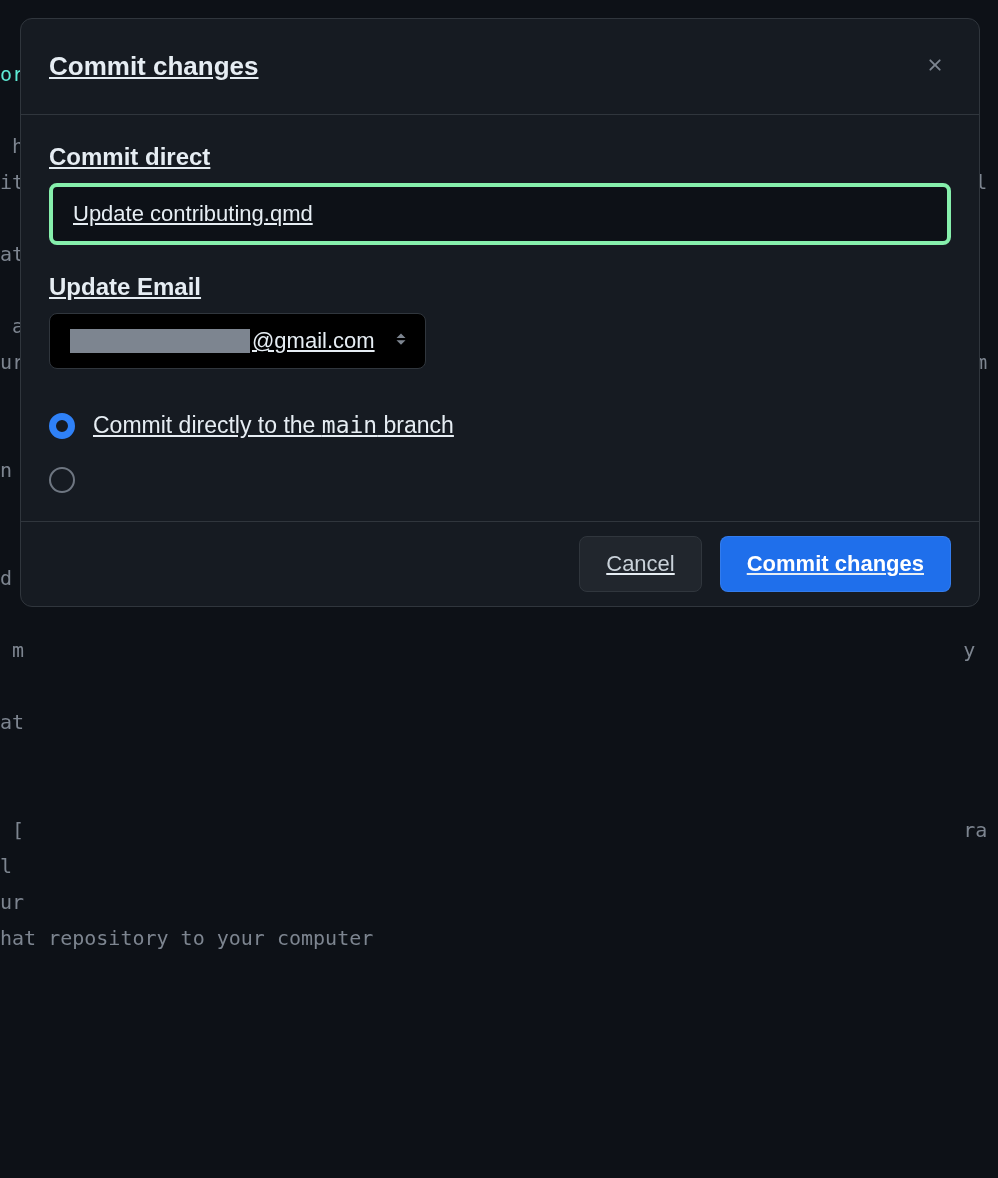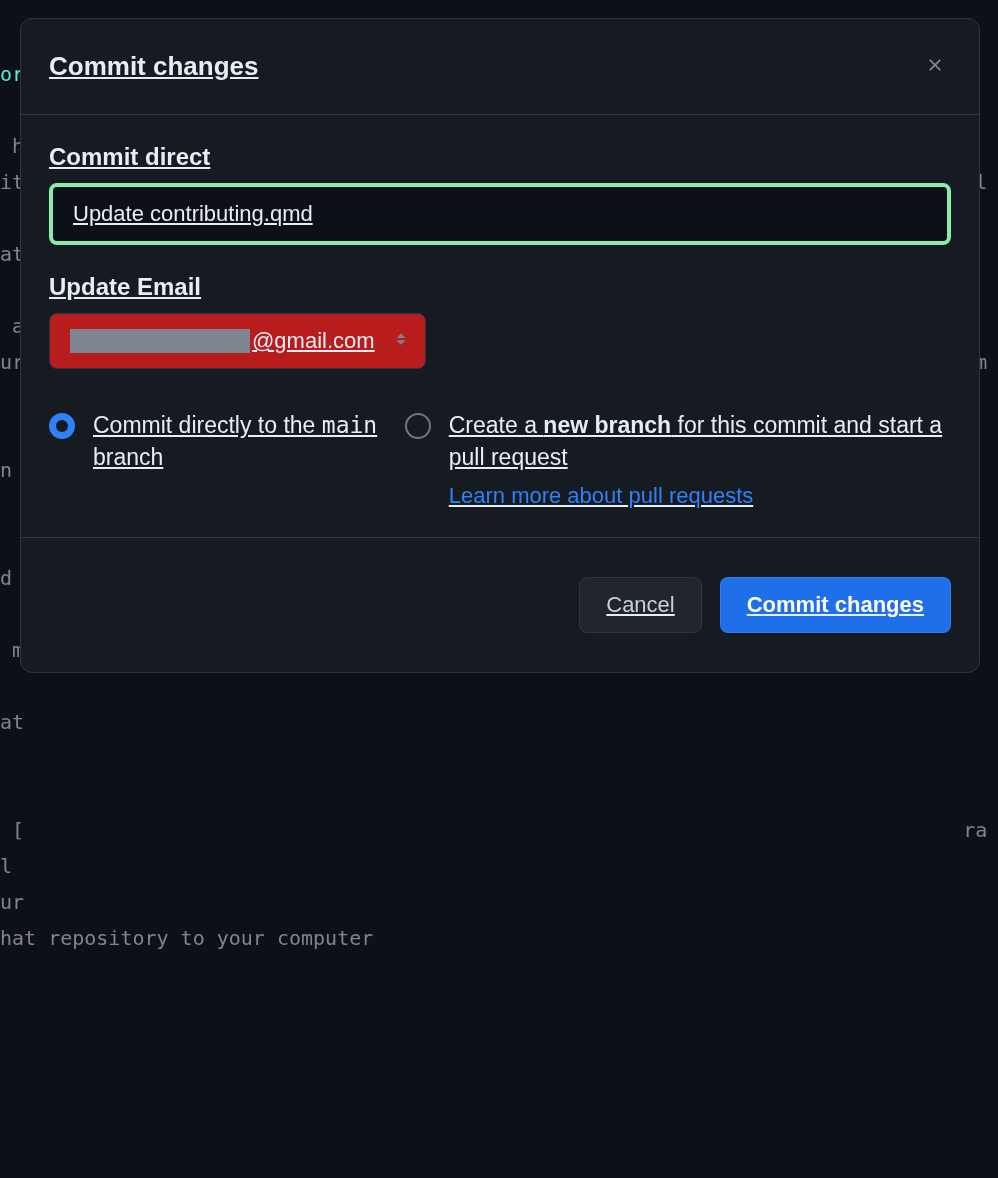--- a/index.html
+++ b/index.html
@@ -105,21 +105,21 @@
       resize: vertical;
       height: 330px;
       outline: none;
     }
     .select-wrapper {
       position: relative;
       display: inline-block;
       width: fit-content;
     }
     .select {
-      background: #b91c1c;
+      background: #000000;
       border: 1px solid #30363d;
       border-radius: 8px;
       padding: 14px 50px 14px 20px;
       font-size: 22px;
       color: #e6edf3;
       font-family: inherit;
       appearance: none;
       cursor: pointer;
       display: flex;
       align-items: center;
@@ -140,21 +140,21 @@
       transform: translateY(-50%);
       pointer-events: none;
       color: #7d8590;
     }
     .select-caret svg {
       width: 14px;
       height: 18px;
     }
     .radio-group {
       display: flex;
-      flex-direction: row;
+      flex-direction: column;
       gap: 22px;
       margin-top: 12px;
     }
     .radio-option {
       display: flex;
       align-items: flex-start;
       gap: 18px;
       cursor: pointer;
     }
     .radio-circle {
@@ -186,21 +186,21 @@
     .radio-label .bold {
       font-weight: 600;
     }
     .learn-link {
       color: #2f81f7;
       font-size: 22px;
       text-decoration: none;
     }
     .modal-footer {
       border-top: 1px solid #30363d;
-      padding: 39px 28px;
+      padding: 14px 28px;
       display: flex;
       justify-content: flex-end;
       gap: 18px;
     }
     .btn {
       padding: 14px 26px;
       border-radius: 8px;
       font-size: 22px;
       font-weight: 500;
       cursor: pointer;
@@ -288,26 +288,20 @@
         <div class="radio-circle checked"></div>
         <div class="radio-content">
           <div class="radio-label">
             <span>Commit directly to the </span><span class="mono">main</span><span> branch</span>
           </div>
         </div>
       </div>
 
       <div class="radio-option">
         <div class="radio-circle"></div>
-        <div class="radio-content">
-          <div class="radio-label">
-            <span>Create a </span><span class="bold">new branch</span><span> for this commit and start a pull request</span>
-          </div>
-          <a href="#" class="learn-link">Learn more about pull requests</a>
-        </div>
       </div>
     </div>
   </div>
 
   <div class="modal-footer">
     <button class="btn btn-secondary">Cancel</button>
     <button class="btn btn-primary">Commit changes</button>
   </div>
 </div>
 

